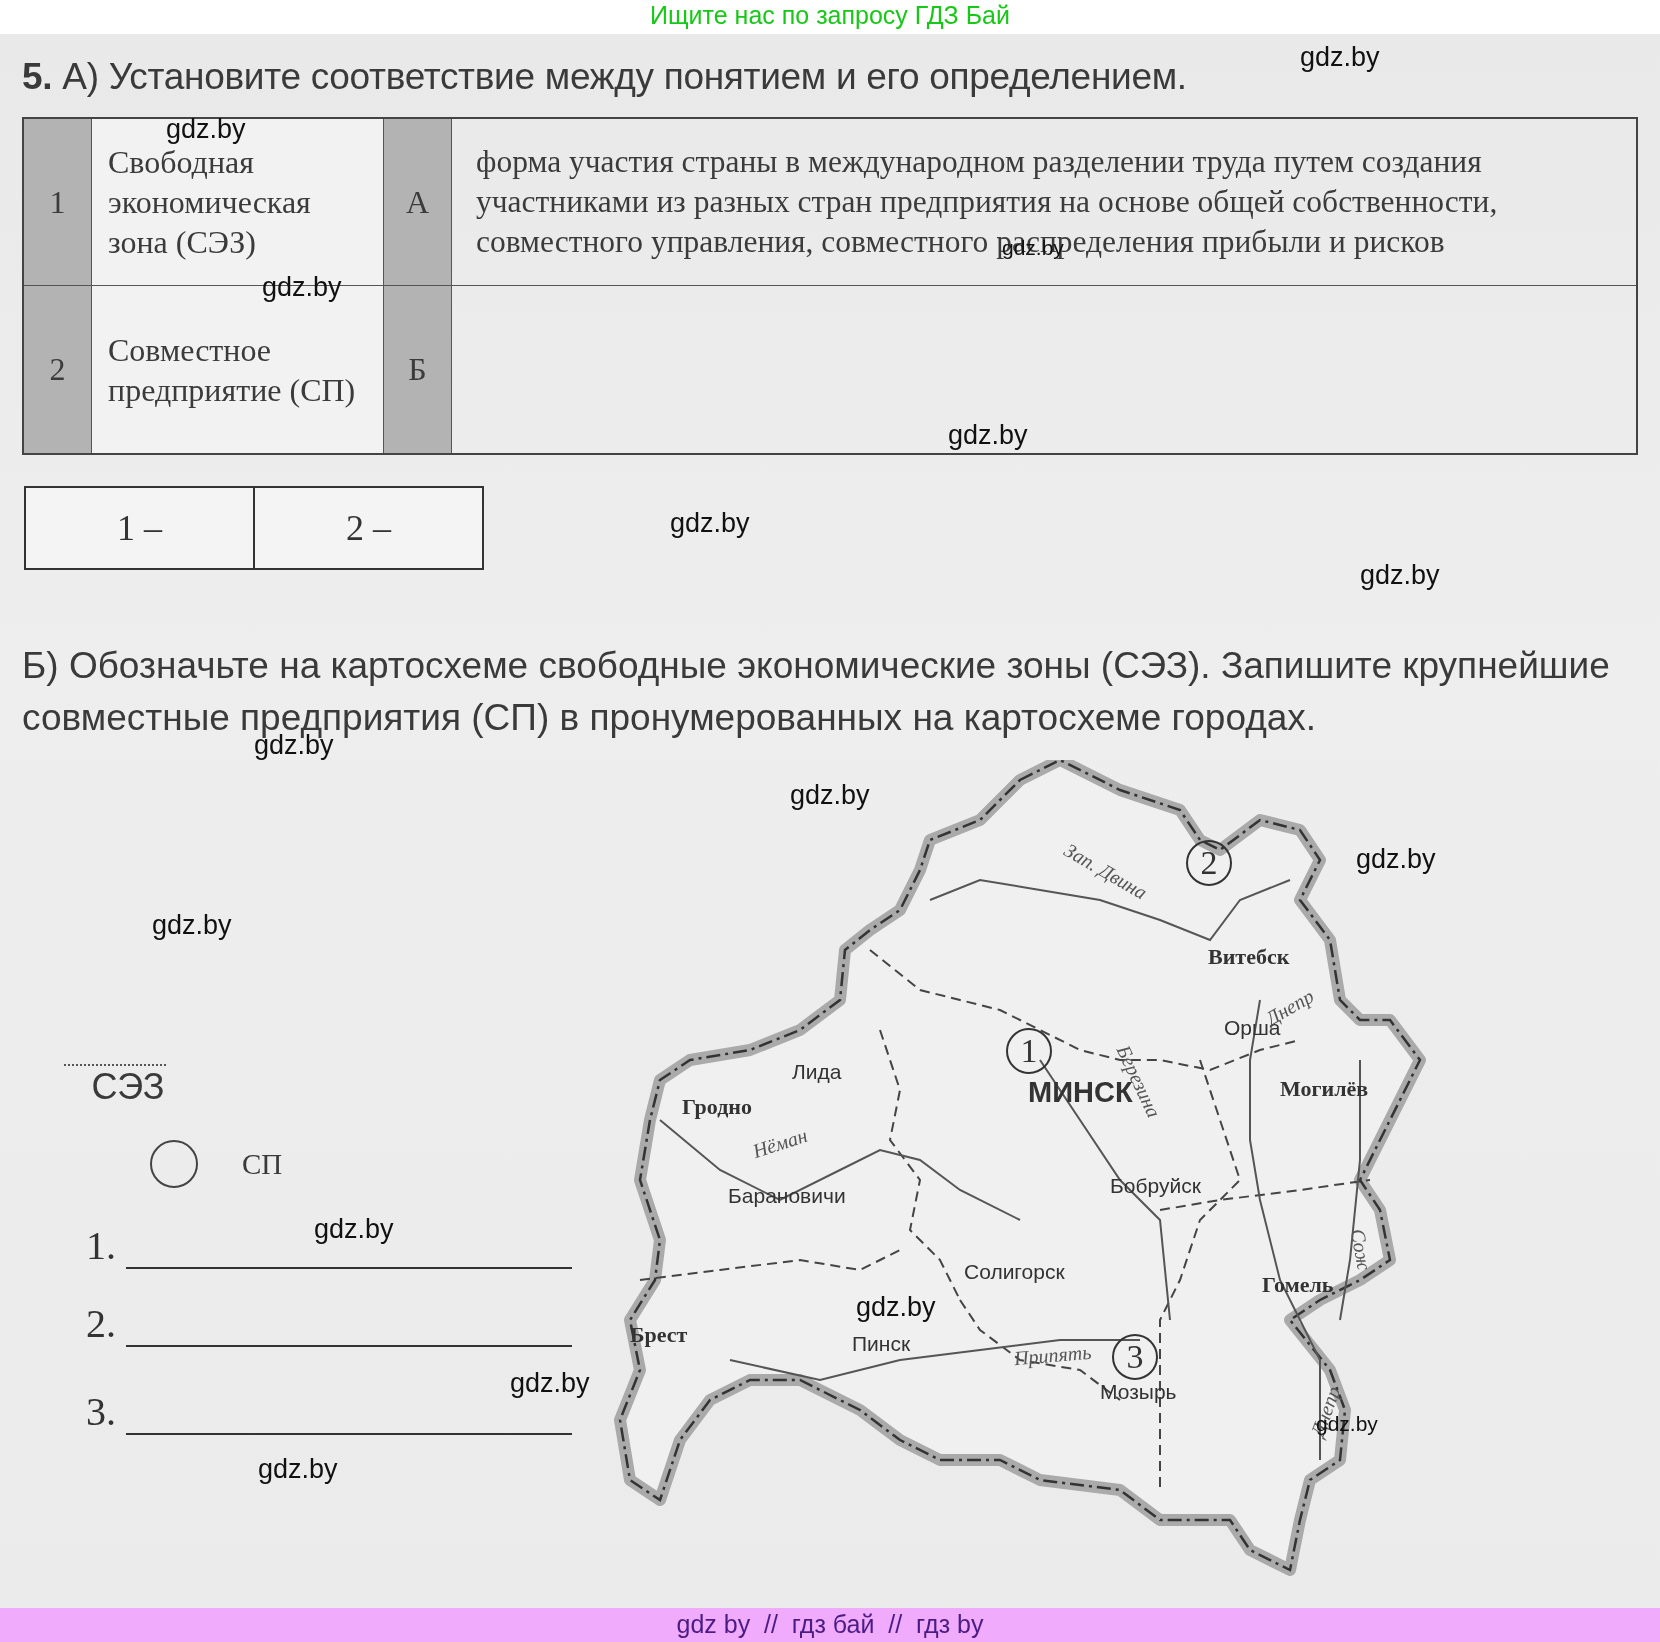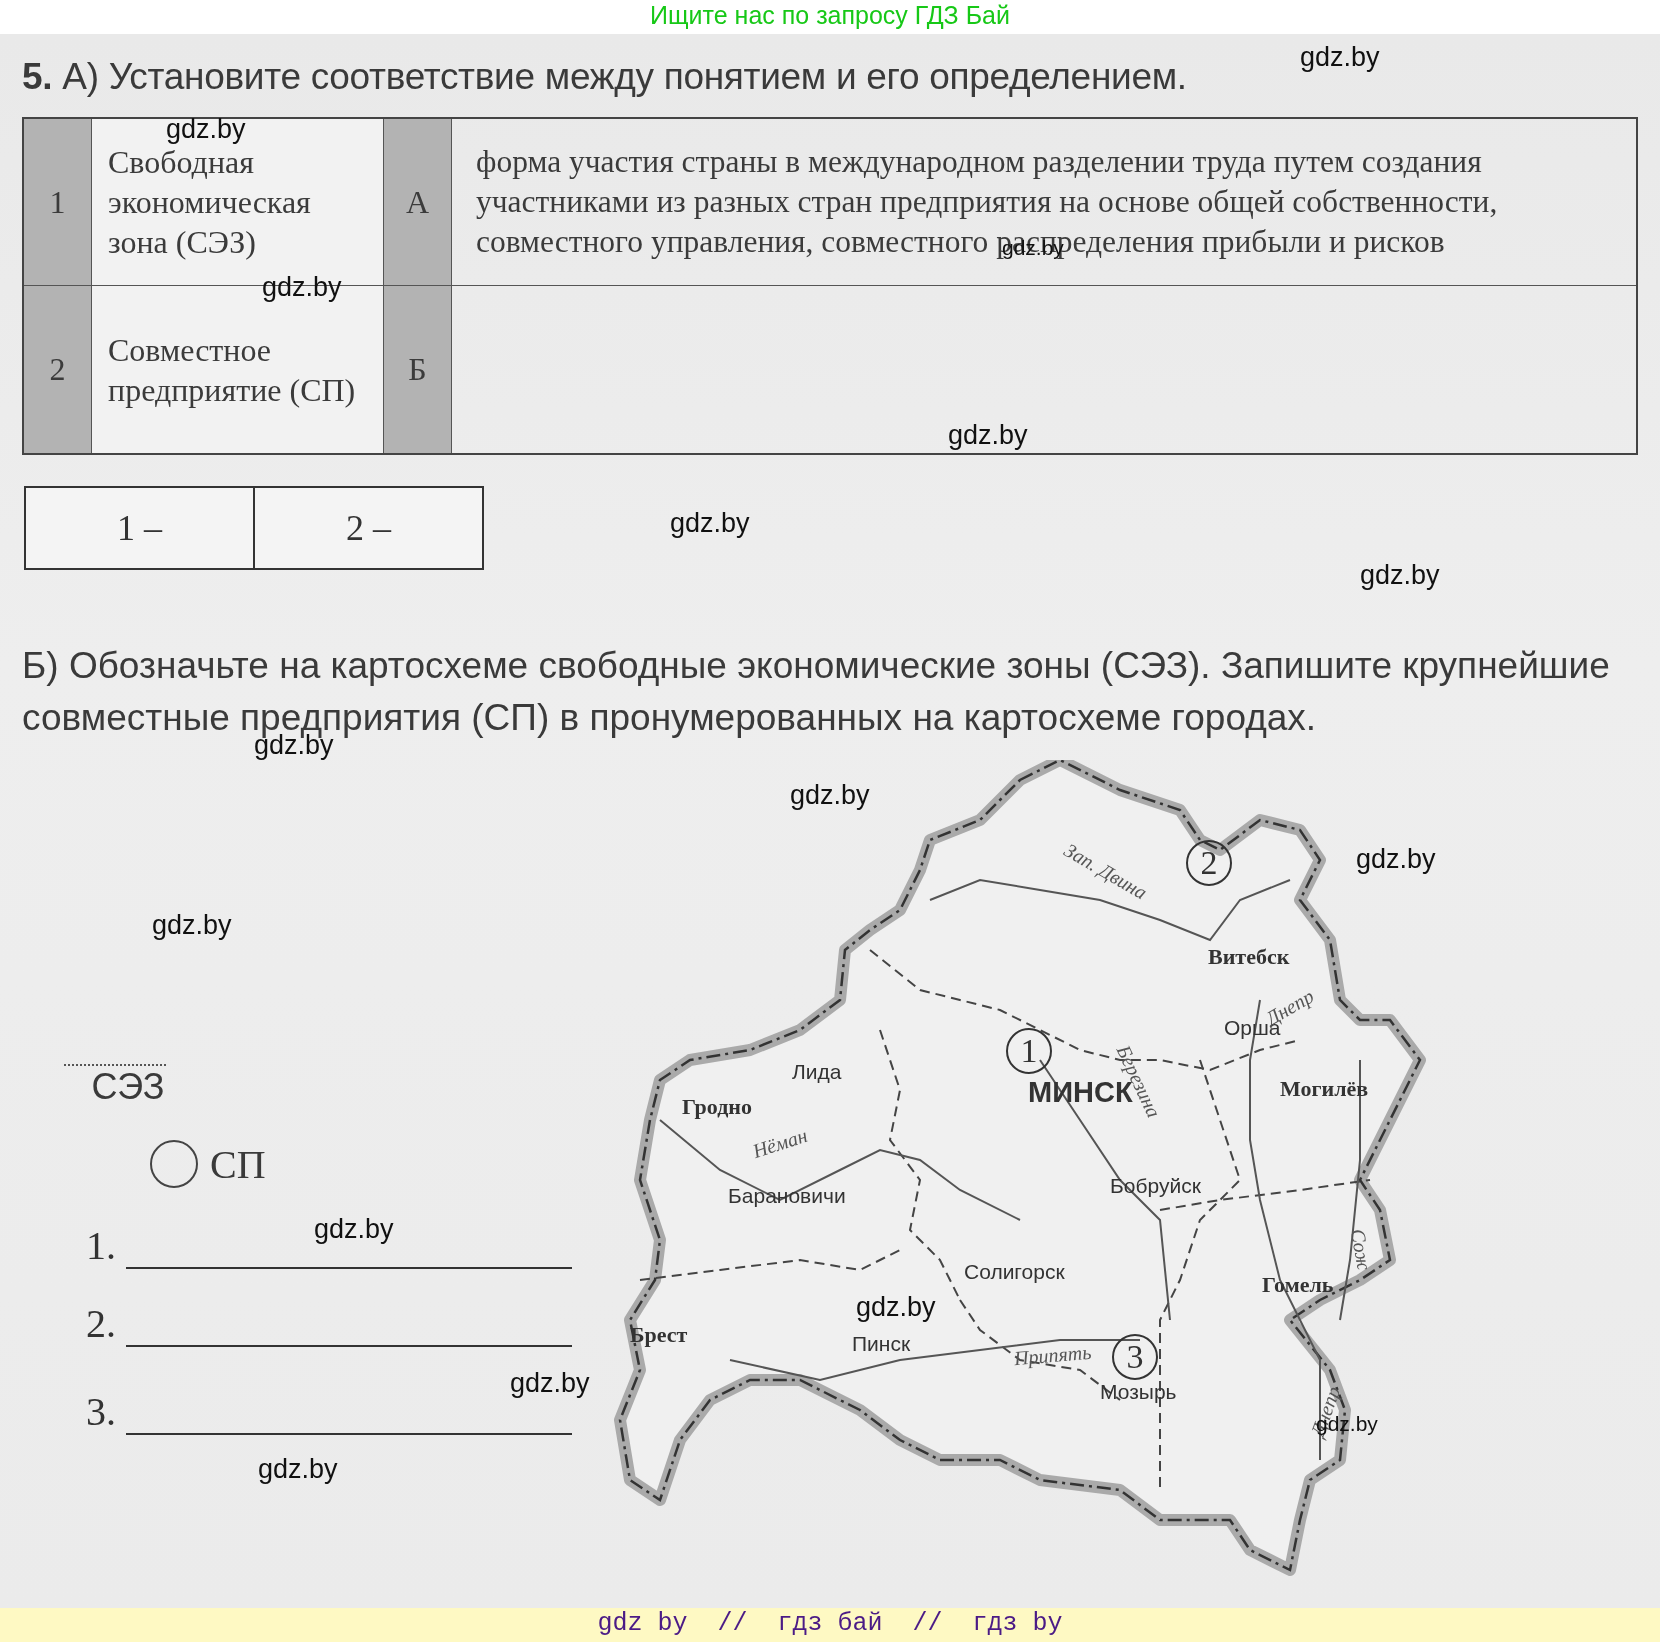--- a/index.html
+++ b/index.html
@@ -14,23 +14,23 @@
     color: #17c817; font-size: 25px; line-height: 30px;
     font-family: "Liberation Sans", sans-serif;
     border-radius: 15px;
   }
   .page {
     position: absolute; left: 0; top: 34px; width: 1660px; height: 1574px;
     background: linear-gradient(180deg, #e9e9e9 0%, #eeeeee 40%, #ebebeb 100%);
   }
   .bottom-banner {
     position: absolute; left: 0; top: 1608px; width: 1660px; height: 34px;
-    background: #fef9c3; text-align: center;
+    background: #f0abfc; text-align: center;
     color: #4b1b86; font-size: 25px; line-height: 32px;
-    font-family: Liberation Mono, monospace;
+    font-family: Liberation Sans, sans-serif;
   }
   .task-title {
     position: absolute; left: 22px; top: 56px;
     font-size: 37px; color: #3a3a3a; letter-spacing: -0.3px;
     font-family: "Liberation Sans", sans-serif;
   }
   .task-title b { font-weight: bold; }
   .wm {
     position: absolute; color: #111; font-size: 27px;
     font-family: "Liberation Sans", sans-serif;
@@ -81,21 +81,21 @@
     width: 102px; border-bottom: 2px dotted #555; margin-top: 18px;
   }
   .legend-sez .lbl { font-size: 36px; color: #3a3a3a; margin-left: 26px; }
   .legend-sp {
     position: absolute; left: 150px; top: 1140px; display: flex; align-items: center;
   }
   .legend-sp .circle {
     width: 44px; height: 44px; border: 2.5px solid #444; border-radius: 50%;
   }
   .legend-sp .lbl {
-    font-size: 40px; color: #3a3a3a; margin-left: 12px;
+    font-size: 29px; color: #3a3a3a; margin-left: 44px;
     font-family: "Liberation Serif", serif;
   }
   .ans-line {
     position: absolute; left: 86px; display: flex; align-items: flex-end;
     font-family: "Liberation Serif", serif; font-size: 40px; color: #333;
   }
   .ans-line .no { width: 40px; }
   .ans-line .line { width: 446px; border-bottom: 2px solid #333; height: 30px; margin-left: 0; }
 
   .map { position: absolute; left: 600px; top: 760px; width: 1060px; height: 850px; }

